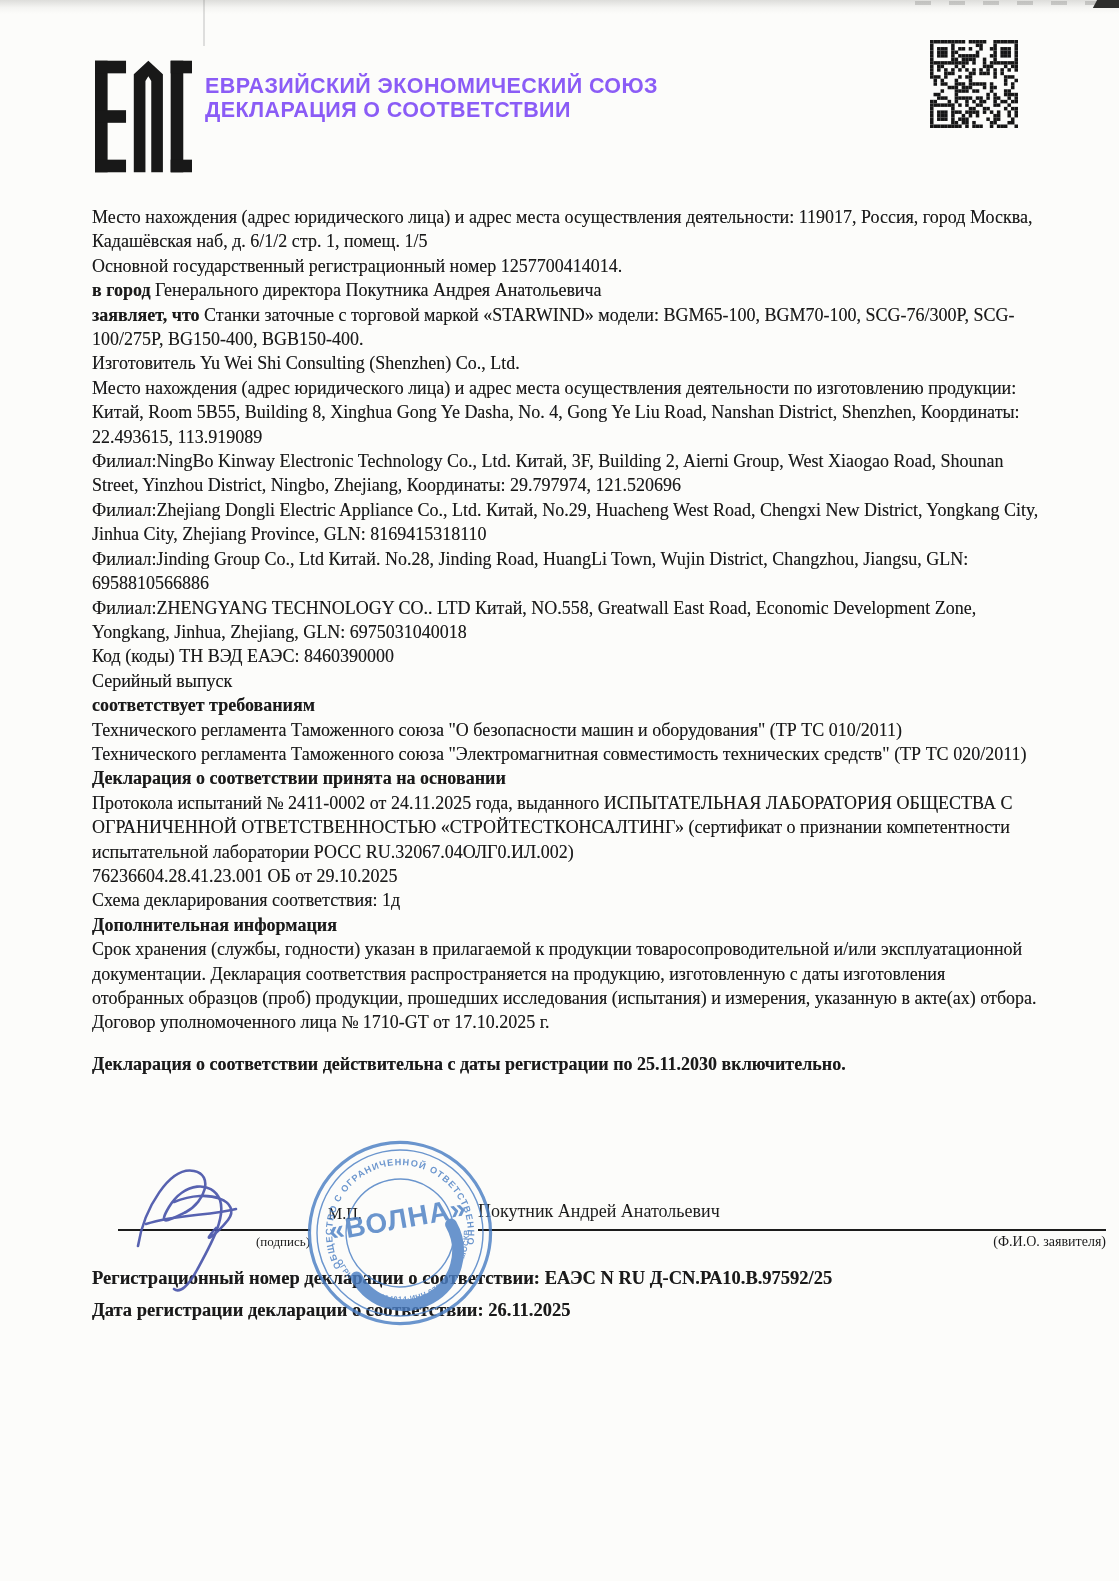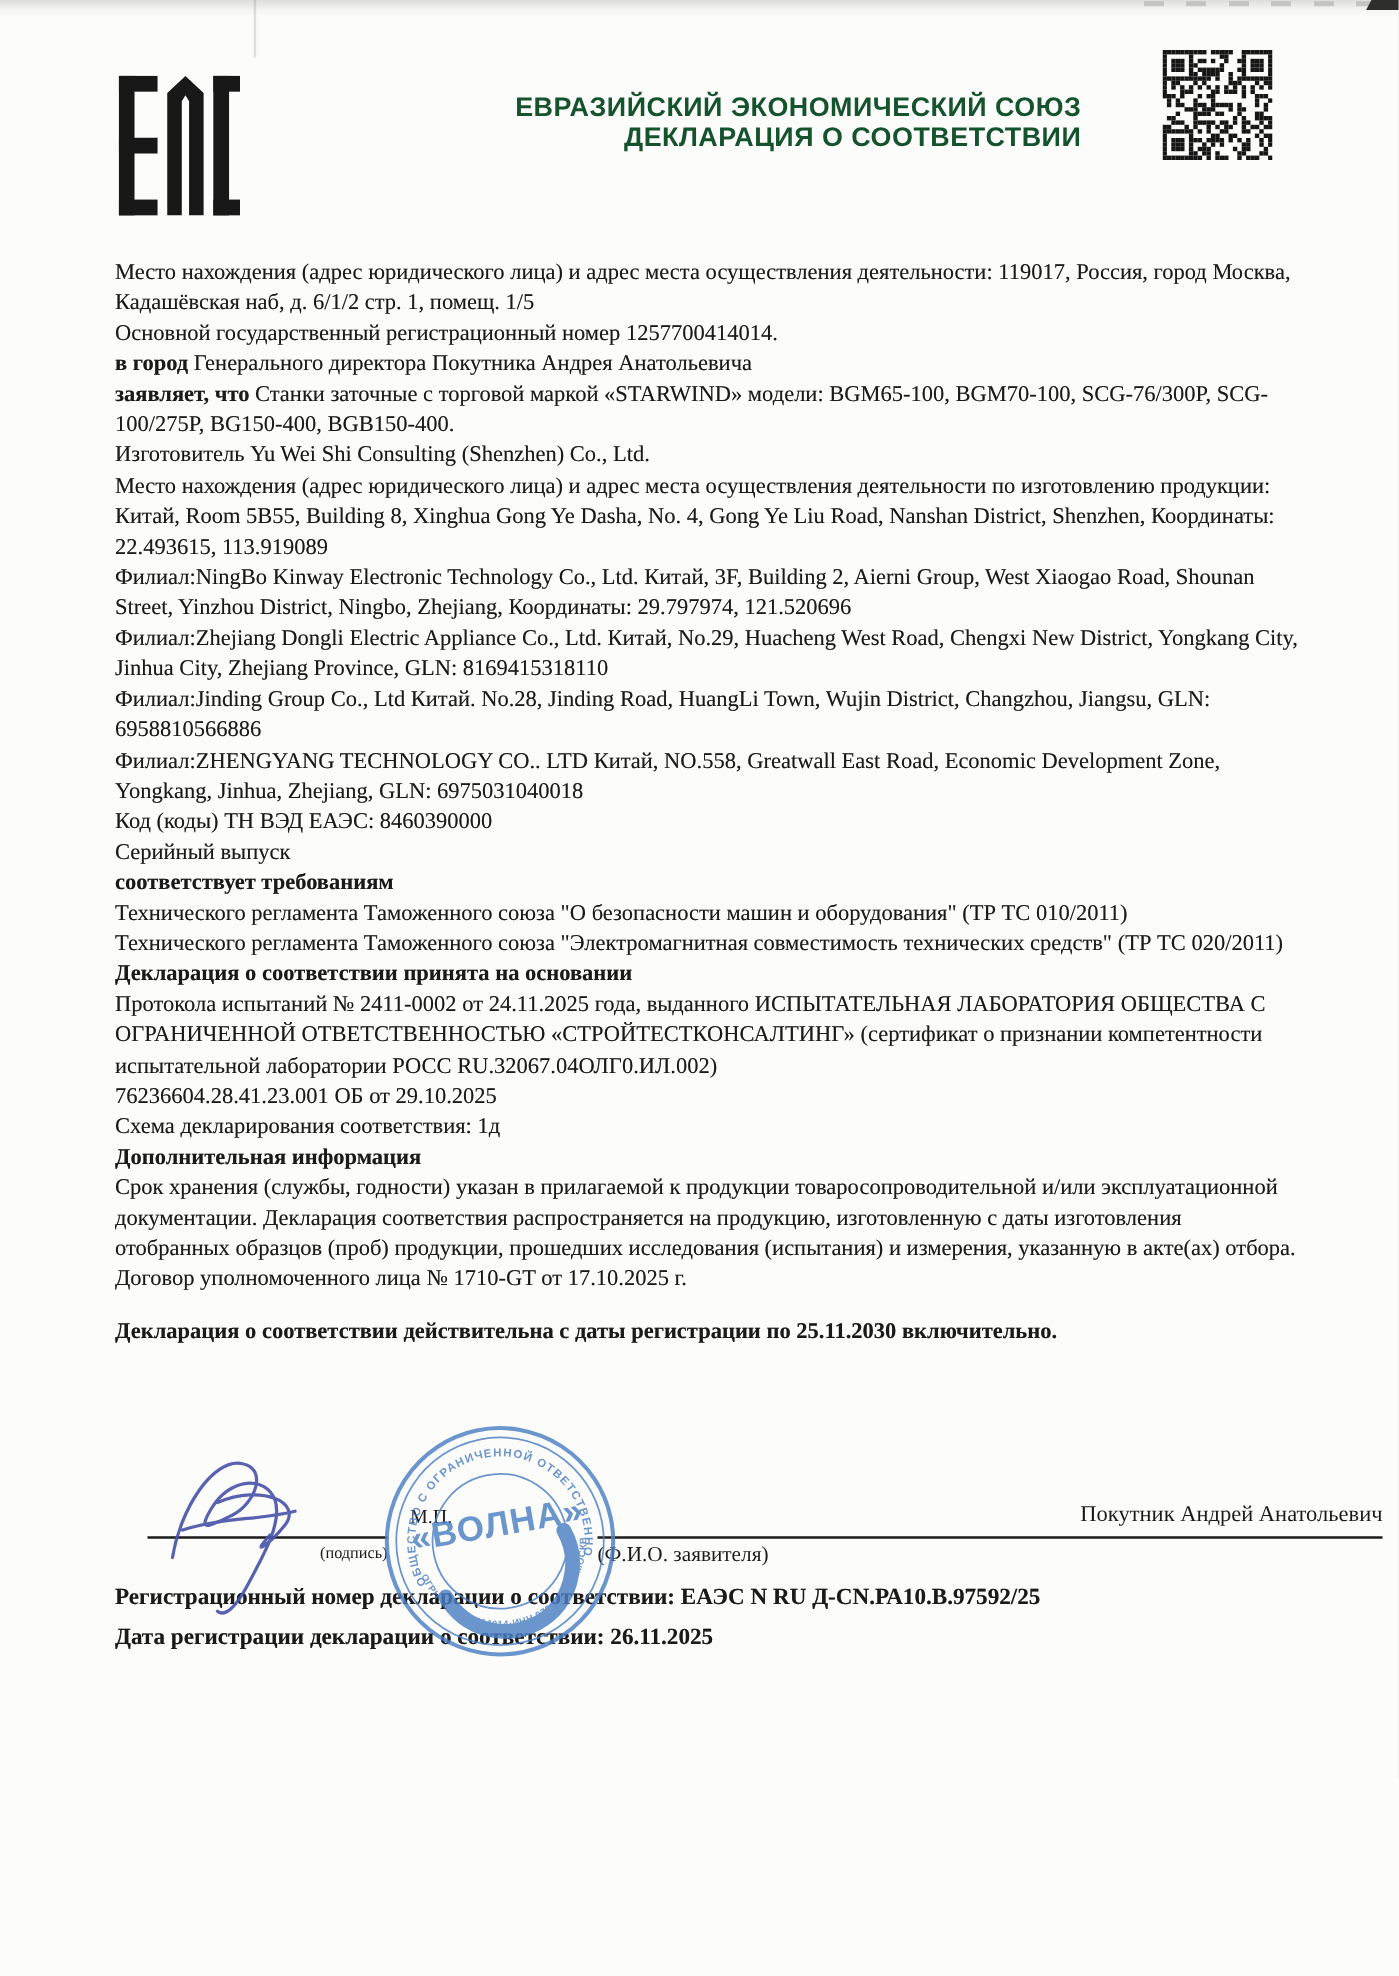--- a/index.html
+++ b/index.html
@@ -12,40 +12,40 @@
   .scan-top-band{position:absolute;top:0;left:0;width:100%;height:14px;
     background:linear-gradient(180deg,rgba(110,110,106,.22),rgba(180,180,176,.10) 55%,rgba(255,255,255,0));}
   .top-scribble{position:absolute;top:1px;right:14px;width:190px;height:4px;opacity:.45;
     background:repeating-linear-gradient(90deg,#9a9a98 0 16px,transparent 16px 34px);}
   .corner-mark{position:absolute;top:0;right:-6px;width:30px;height:8px;background:#2e2e2c;transform:skewX(-28deg);}
   .crease{position:absolute;left:203px;top:0;width:2px;height:46px;background:rgba(90,90,88,.18);}
 
   
   .eac-logo{position:absolute;left:95px;top:58px;}
   .doc-title{
-    position:absolute;left:205px;top:74px;width:660px;text-align:right;
+    position:absolute;left:205px;top:74px;width:660px;text-align:left;
     font-family:"Liberation Sans", sans-serif;font-weight:bold;
-    font-size:21.5px;line-height:24px;letter-spacing:.4px;color:#14532d;
+    font-size:21.5px;line-height:24px;letter-spacing:.4px;color:#8b5cf6;
   }
   .qr{position:absolute;left:930px;top:40px;}
 
   
   .body-flow{position:absolute;left:92px;top:205px;width:948px;
     font-size:18px;line-height:24.4px;text-shadow:0 0 .4px rgba(40,40,40,.5);}
   .para{margin:0;}
   .para b{font-weight:bold;}
   .para.gap{margin-top:17px;}
 
   
   .sig-line{position:absolute;left:118px;top:1229px;width:192px;border-bottom:2px solid #1c1c1c;}
   .sig-caption{position:absolute;left:118px;top:1234px;width:192px;text-align:right;font-size:13px;}
   .mp-label{position:absolute;left:328px;top:1205px;font-size:16px;}
-  .fio-name{position:absolute;left:478px;top:1201px;width:628px;text-align:right;font-size:18px;}
+  .fio-name{position:absolute;left:478px;top:1201px;width:628px;text-align:left;font-size:18px;}
   .fio-line{position:absolute;left:478px;top:1229px;width:628px;border-bottom:2px solid #1c1c1c;}
-  .fio-caption{position:absolute;left:478px;top:1234px;width:628px;text-align:left;font-size:17px;}
+  .fio-caption{position:absolute;left:478px;top:1234px;width:628px;text-align:right;font-size:14px;}
   .signature-svg{position:absolute;left:116px;top:1150px;z-index:3;color:var(--ink-color,#4a55aa);}
 
   
   .reg-line{position:absolute;left:92px;width:990px;font-weight:bold;font-size:18.5px;
     text-shadow:0 0 .4px rgba(40,40,40,.5);}
   .reg-number{top:1268px;}
   .reg-date{top:1300px;}
 
   
   .stamp-svg{position:absolute;left:303px;top:1136px;z-index:5;opacity:.82;

